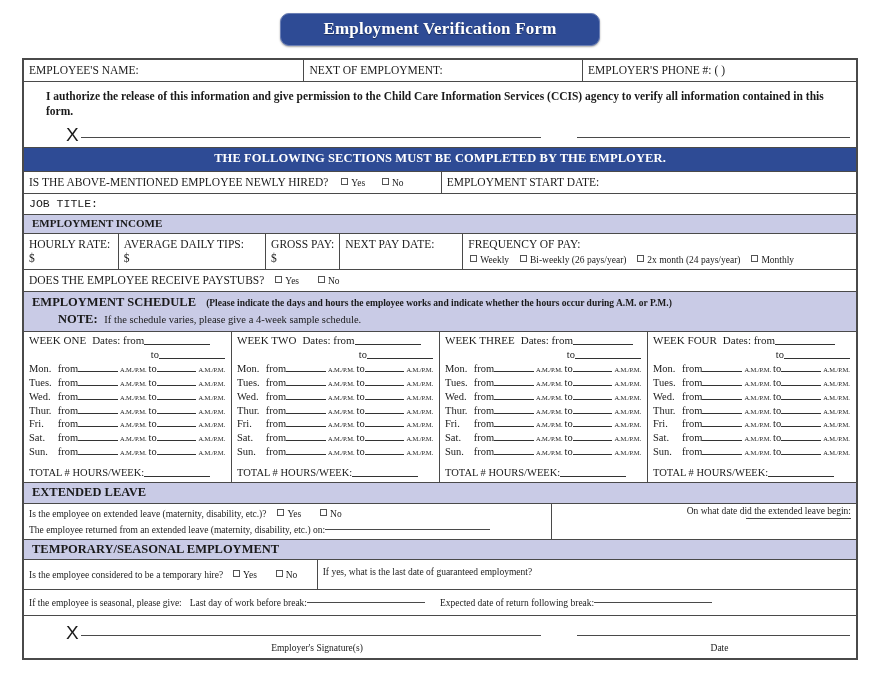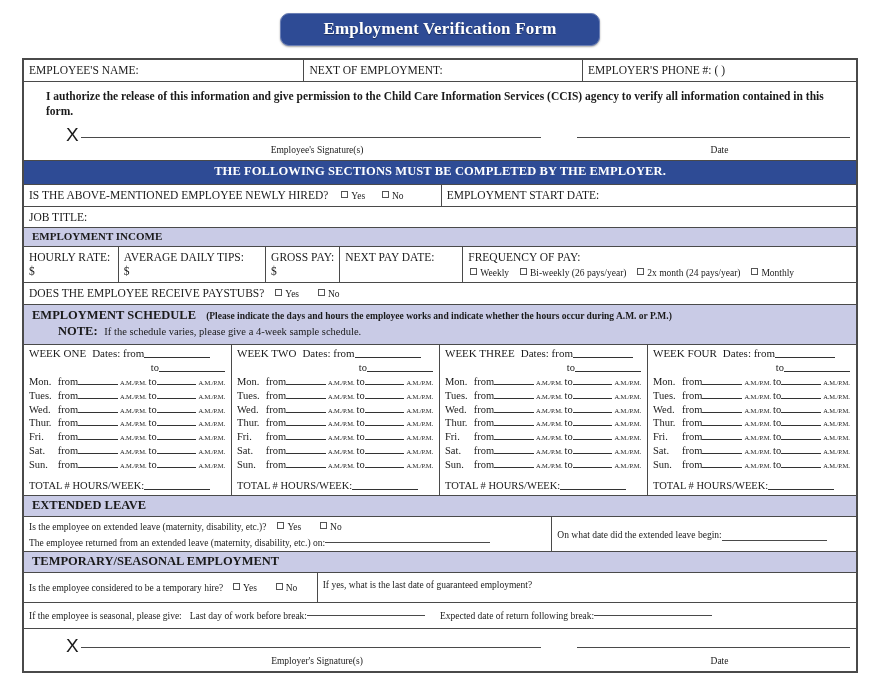--- a/index.html
+++ b/index.html
@@ -132,45 +132,39 @@
         <div class="sigrow">
           <span class="xmark">X</span>
           <span style="flex:0 0 460px;">
             <span class="ul-sig" style="width:460px;height:1px;"></span>
           </span>
           <span style="flex:0 0 36px;"></span>
           <span style="flex:0 0 273px;">
             <span class="ul-sig" style="width:273px;height:1px;"></span>
           </span>
         </div>
-        <div class="sigrow" style="padding-top:0;">
-          <span style="flex:0 0 21px;"></span>
-          <span class="sigcap" style="flex:0 0 460px;">Employee's Signature(s)</span>
-          <span style="flex:0 0 36px;"></span>
-          <span class="sigcap" style="flex:0 0 273px;">Date</span>
-        </div>
       </div>
     </div>
   </div>
 
   <div class="row">
     <div class="cell bar-blue" style="width:100%;">THE FOLLOWING SECTIONS MUST BE COMPLETED BY THE EMPLOYER.</div>
   </div>
 
   <div class="row">
     <div class="cell vline" style="width:50.2%;padding-top:3px;padding-bottom:3px;">
       <span>IS THE ABOVE-MENTIONED EMPLOYEE NEWLY HIRED?</span>
       <span style="padding-left:8px;"><span class="cb"></span><span class="small">Yes</span></span>
       <span style="padding-left:12px;"><span class="cb"></span><span class="small">No</span></span>
     </div>
     <div class="cell" style="width:49.8%;padding-top:3px;padding-bottom:3px;">EMPLOYMENT START DATE:</div>
   </div>
 
   <div class="row">
-    <div class="cell" style="width:100%;padding-top:3px;padding-bottom:3px;">JOB TITLE:</div>
+    <div class="cell" style="width:100%;padding-top:3px;padding-bottom:3px;font-family:Liberation Mono, monospace;">JOB TITLE:</div>
   </div>
 
   <div class="row">
     <div class="cell bar-lav" style="width:100%;">EMPLOYMENT INCOME</div>
   </div>
 
   <div class="row">
     <div class="cell vline" style="width:11.4%;padding-top:3px;">
       <div>HOURLY RATE:</div>
       <div>$</div>
@@ -555,21 +549,21 @@
     <div class="cell vline" style="width:63.5%;padding-top:2px;padding-bottom:2px;">
       <div>
         <span class="small">Is the employee on extended leave (maternity, disability, etc.)?</span>
         <span style="padding-left:6px;"><span class="cb"></span><span class="small">Yes</span></span>
         <span style="padding-left:14px;"><span class="cb"></span><span class="small">No</span></span>
       </div>
       <div style="padding-top:1px;white-space:nowrap;">
         <span class="small">The employee returned from an extended leave (maternity, disability, etc.) on:</span><span class="ul-sig" style="width:165px;"></span>
       </div>
     </div>
-    <div class="cell" style="width:36.5%;display:flex;align-items:flex-end;padding-bottom:10px;white-space:nowrap;">
+    <div class="cell" style="width:36.5%;display:flex;align-items:flex-end;padding-bottom:3px;white-space:nowrap;flex-direction:column;">
       <span class="small">On what date did the extended leave begin:</span>
         <span class="ul-sig" style="width:105px;"></span>
     </div>
   </div>
 
   <div class="row">
     <div class="cell bar-lav" style="width:100%;font-size:12.5px;">TEMPORARY/SEASONAL EMPLOYMENT</div>
   </div>
 
   <div class="row">

